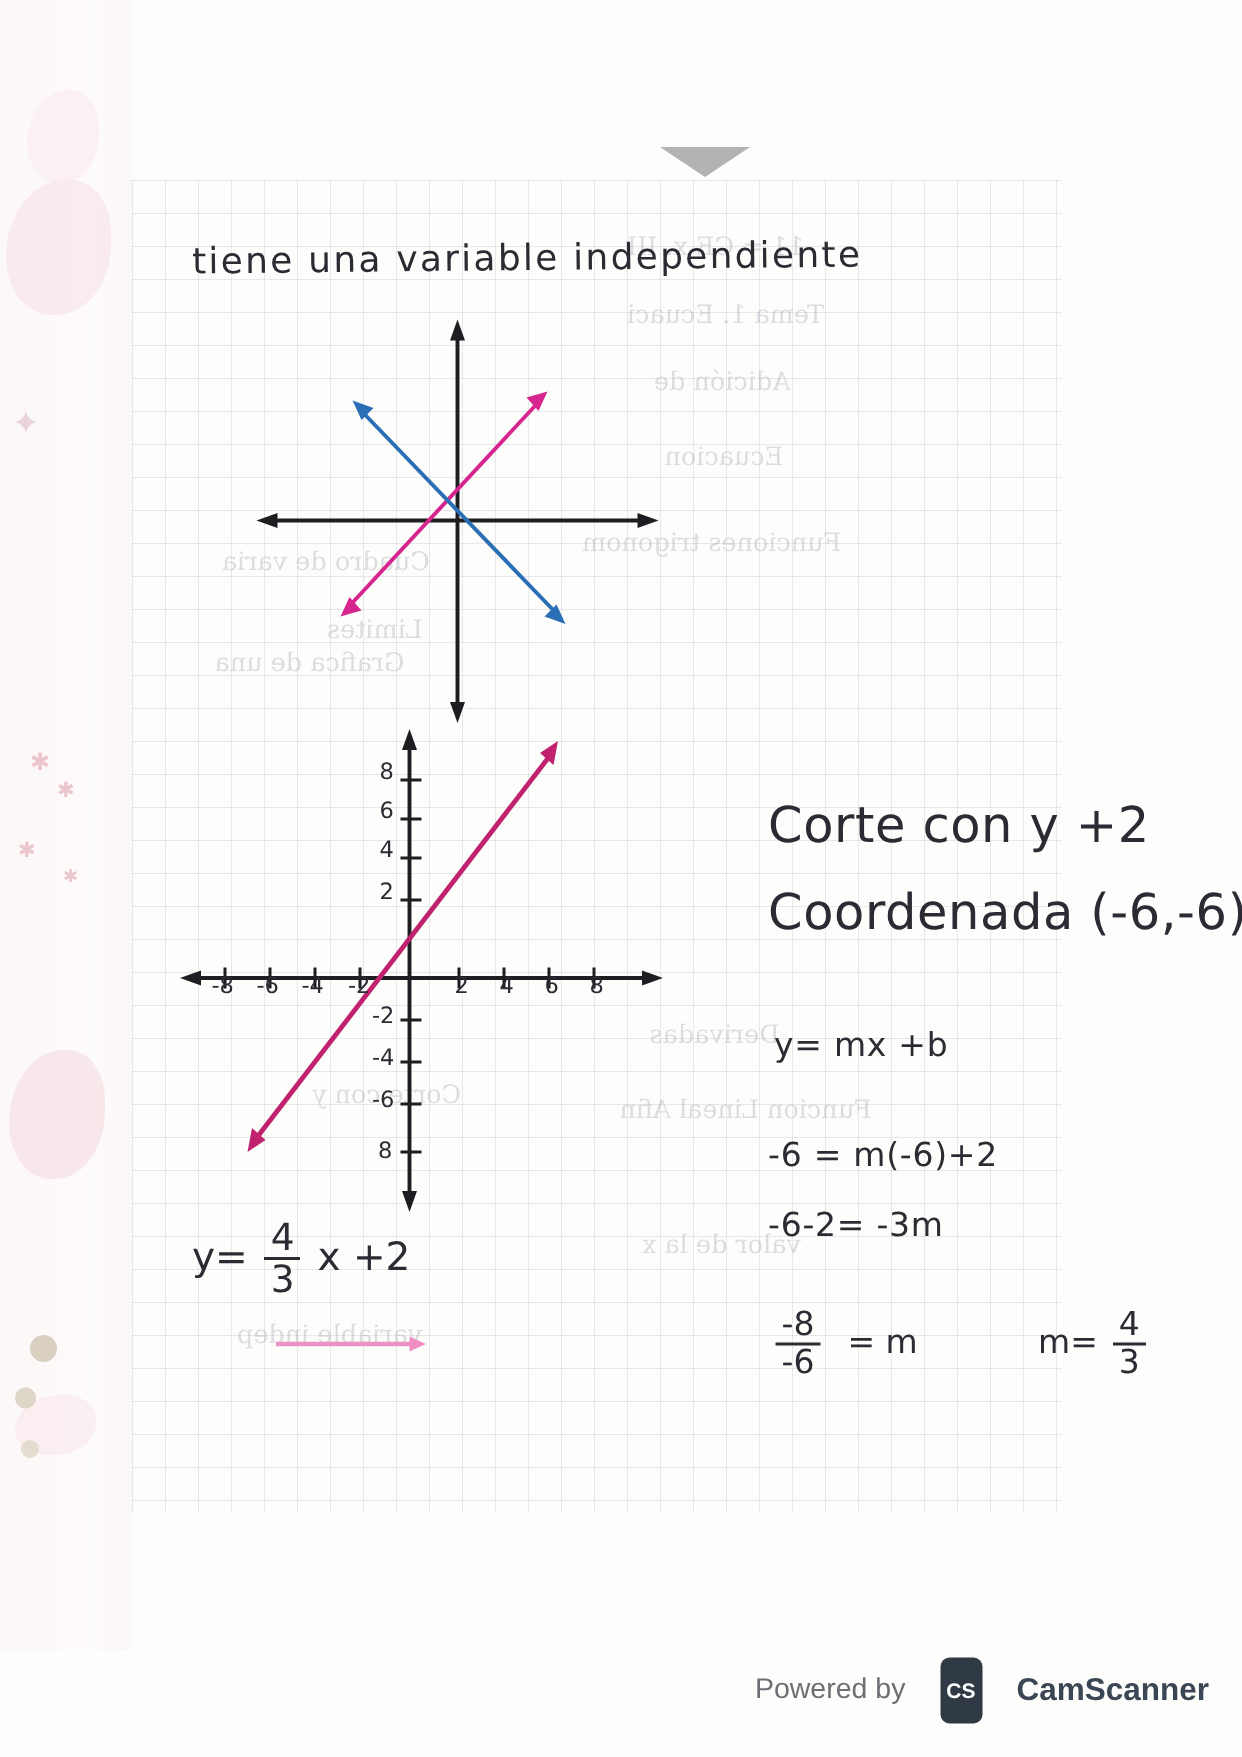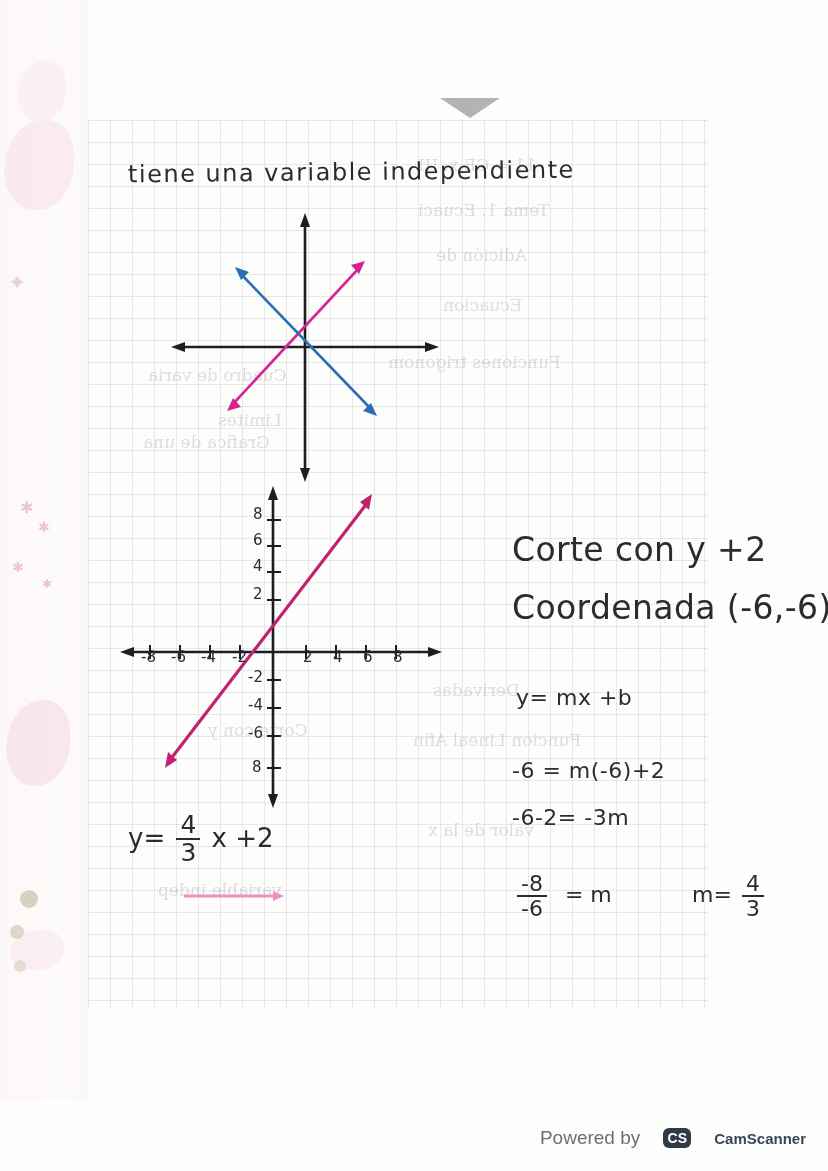--- a/index.html
+++ b/index.html
@@ -142,30 +142,30 @@
   svg { position: absolute; overflow: visible; }
 
   
   .footer {
     position: absolute;
     right: 22px; bottom: 22px;
     display: flex; align-items: center; gap: 23px;
   }
   .footer-text { font-size: 19px; color: #6e6e74; font-family: "Liberation Sans", sans-serif; }
   .cs-badge {
-    width: 28px; height: 20px;
+    width: 28px; height: 44px;
     background: #2f3a45;
     border-radius: 6px;
     color: #fff;
     font-size: 14px; font-weight: bold;
     display: flex; align-items: center; justify-content: center;
     font-family: "Liberation Sans", sans-serif;
   }
   .cs-name {
-    font-size: 15px; color: #3b4654; font-weight: bold;
+    font-size: 21px; color: #3b4654; font-weight: bold;
     font-family: "Liberation Sans", sans-serif;
   }
 
   .tick-lbl {
     position: absolute;
     font-size: 15px;
     color: #2b2b33;
     font-family: "DejaVu Sans", sans-serif;
   }
 </style>

